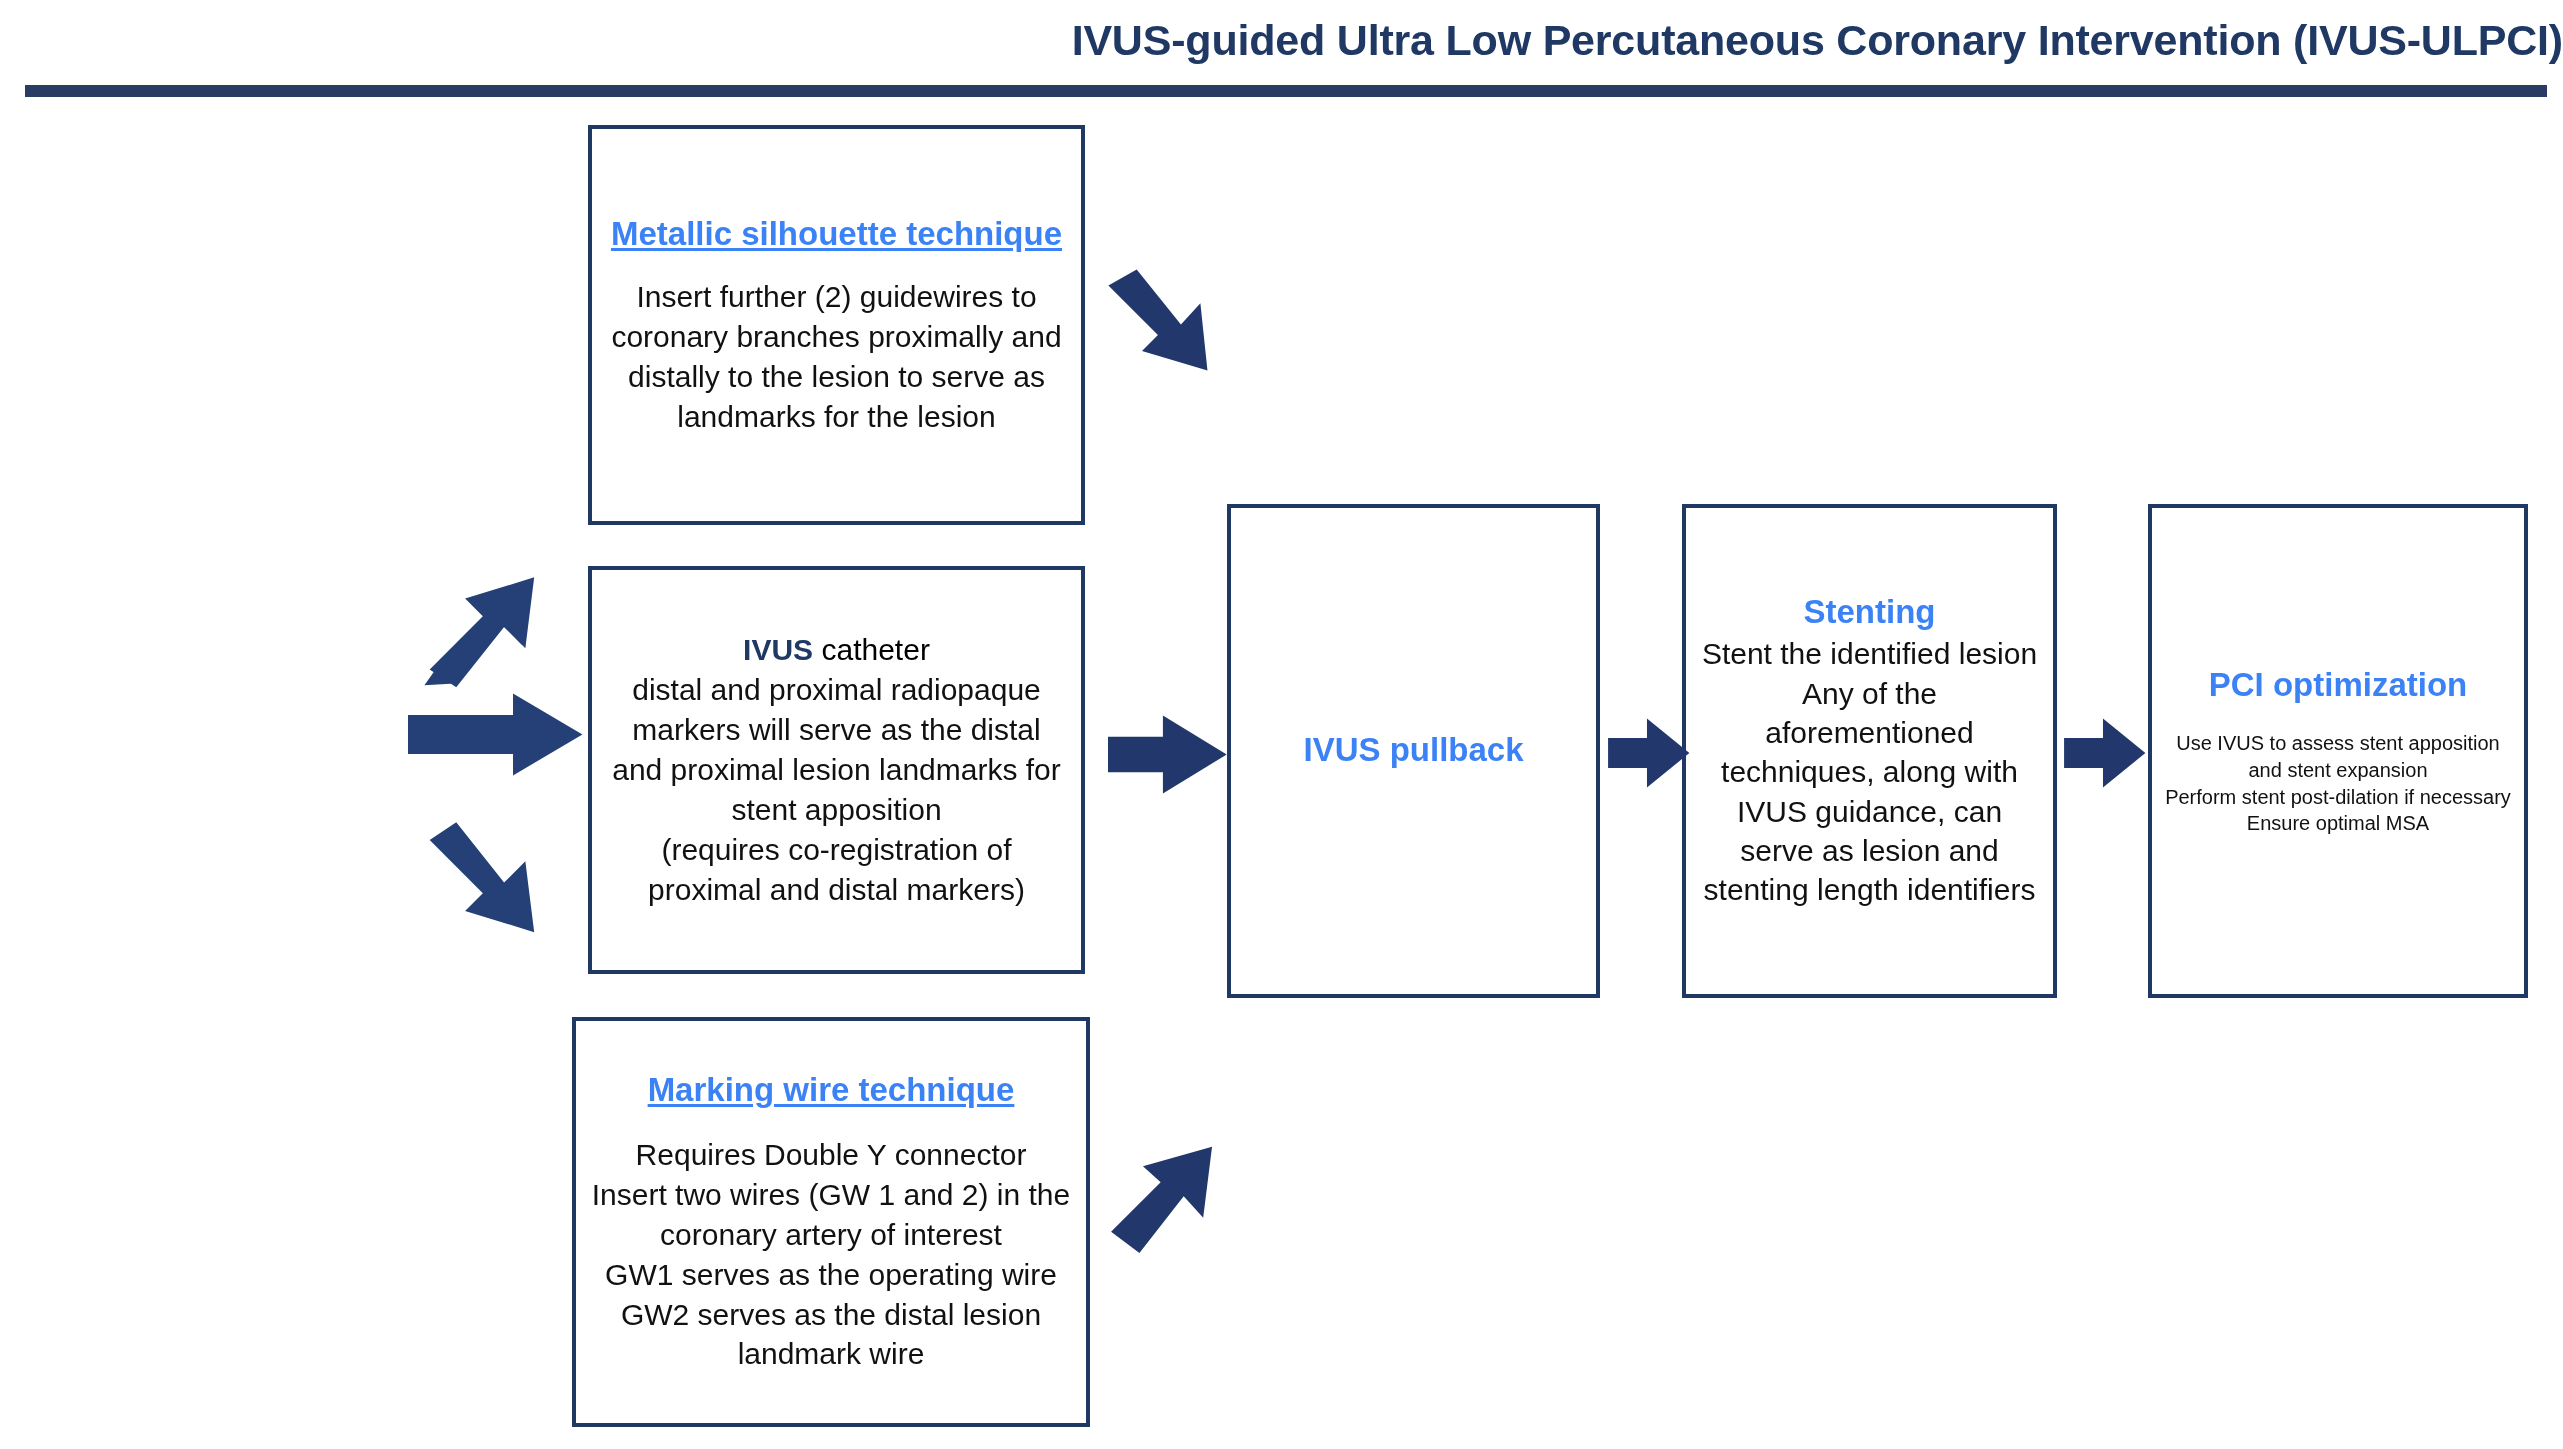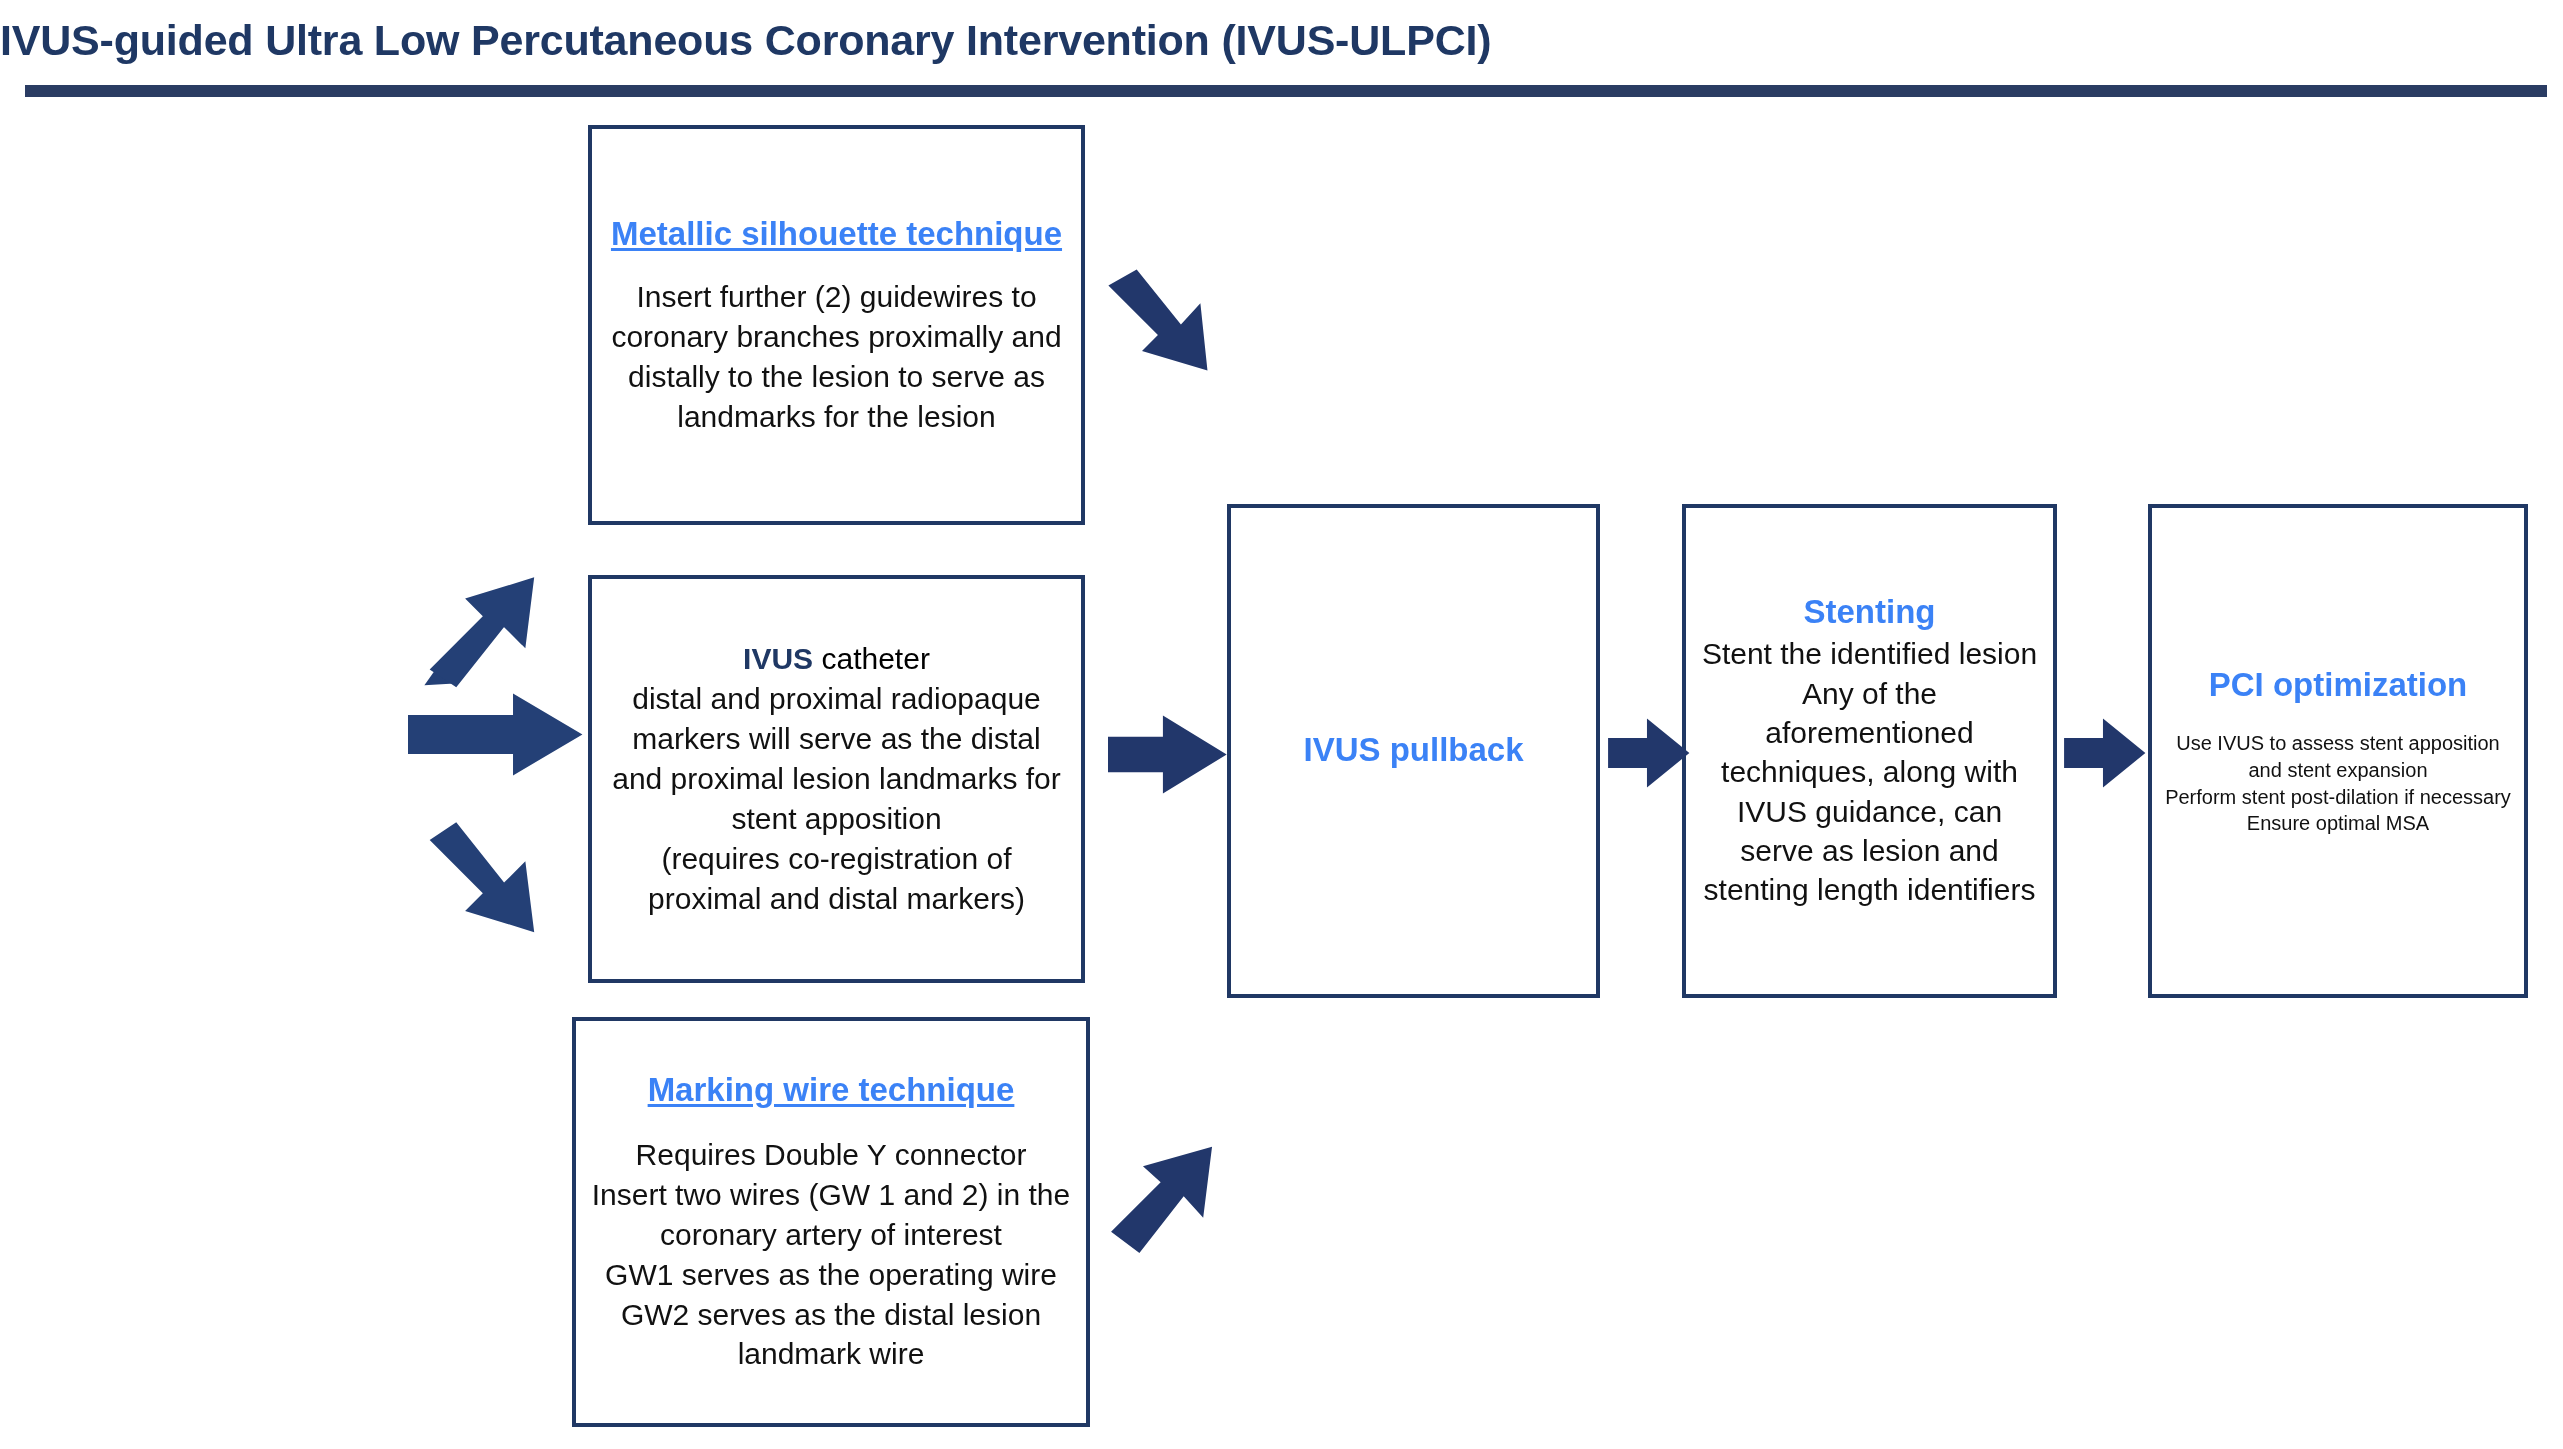--- a/index.html
+++ b/index.html
@@ -15,21 +15,21 @@
     font-family: "Liberation Sans", sans-serif;
     overflow: hidden;
   }
 
   
   #title {
     position: absolute;
     left: 0;
     top: 16px;
     width: 2563px;
-    text-align: left;
+    text-align: right;
     font-size: 43px;
     font-weight: bold;
     color: #1F3864;
     letter-spacing: -0.2px;
     white-space: nowrap;
   }
   #title-rule {
     position: absolute;
     left: 25px;
     top: 85px;
@@ -79,21 +79,21 @@
   }
   #node-start .body { font-size: 29px; line-height: 1.38; }
 
   #node-metallic {
     left: 588px; top: 125px; width: 497px; height: 400px;
   }
   #node-metallic .heading { font-size: 33px; margin-bottom: 23px; }
   #node-metallic .body { font-size: 30px; line-height: 1.33; }
 
   #node-ivus-cath {
-    left: 588px; top: 566px; width: 497px; height: 408px; margin-top: 9px;
+    left: 588px; top: 566px; width: 497px; height: 408px;
   }
   #node-ivus-cath .body { font-size: 30px; line-height: 1.33; }
   #node-ivus-cath .lead { font-size: 30px; line-height: 1.33; }
   #node-ivus-cath .lead b { font-weight: bold; color: #1F3864; }
 
   #node-marking {
     left: 572px; top: 1017px; width: 518px; height: 410px;
   }
   #node-marking .heading { font-size: 33px; margin-bottom: 25px; }
   #node-marking .body { font-size: 30px; line-height: 1.33; }

